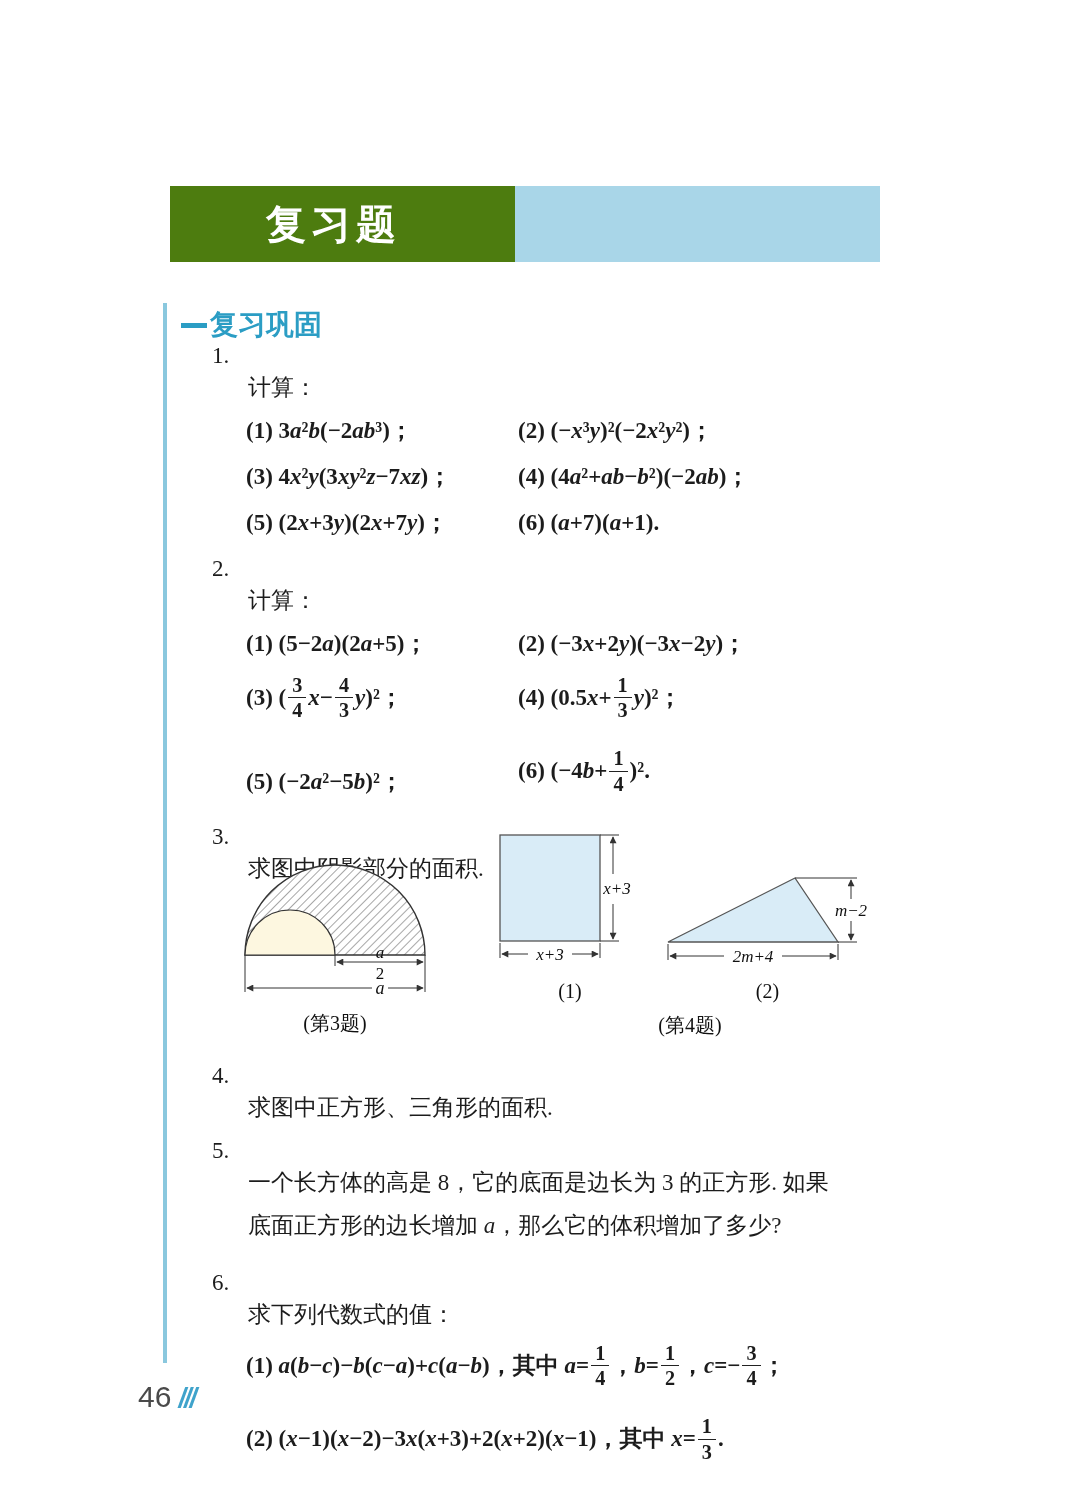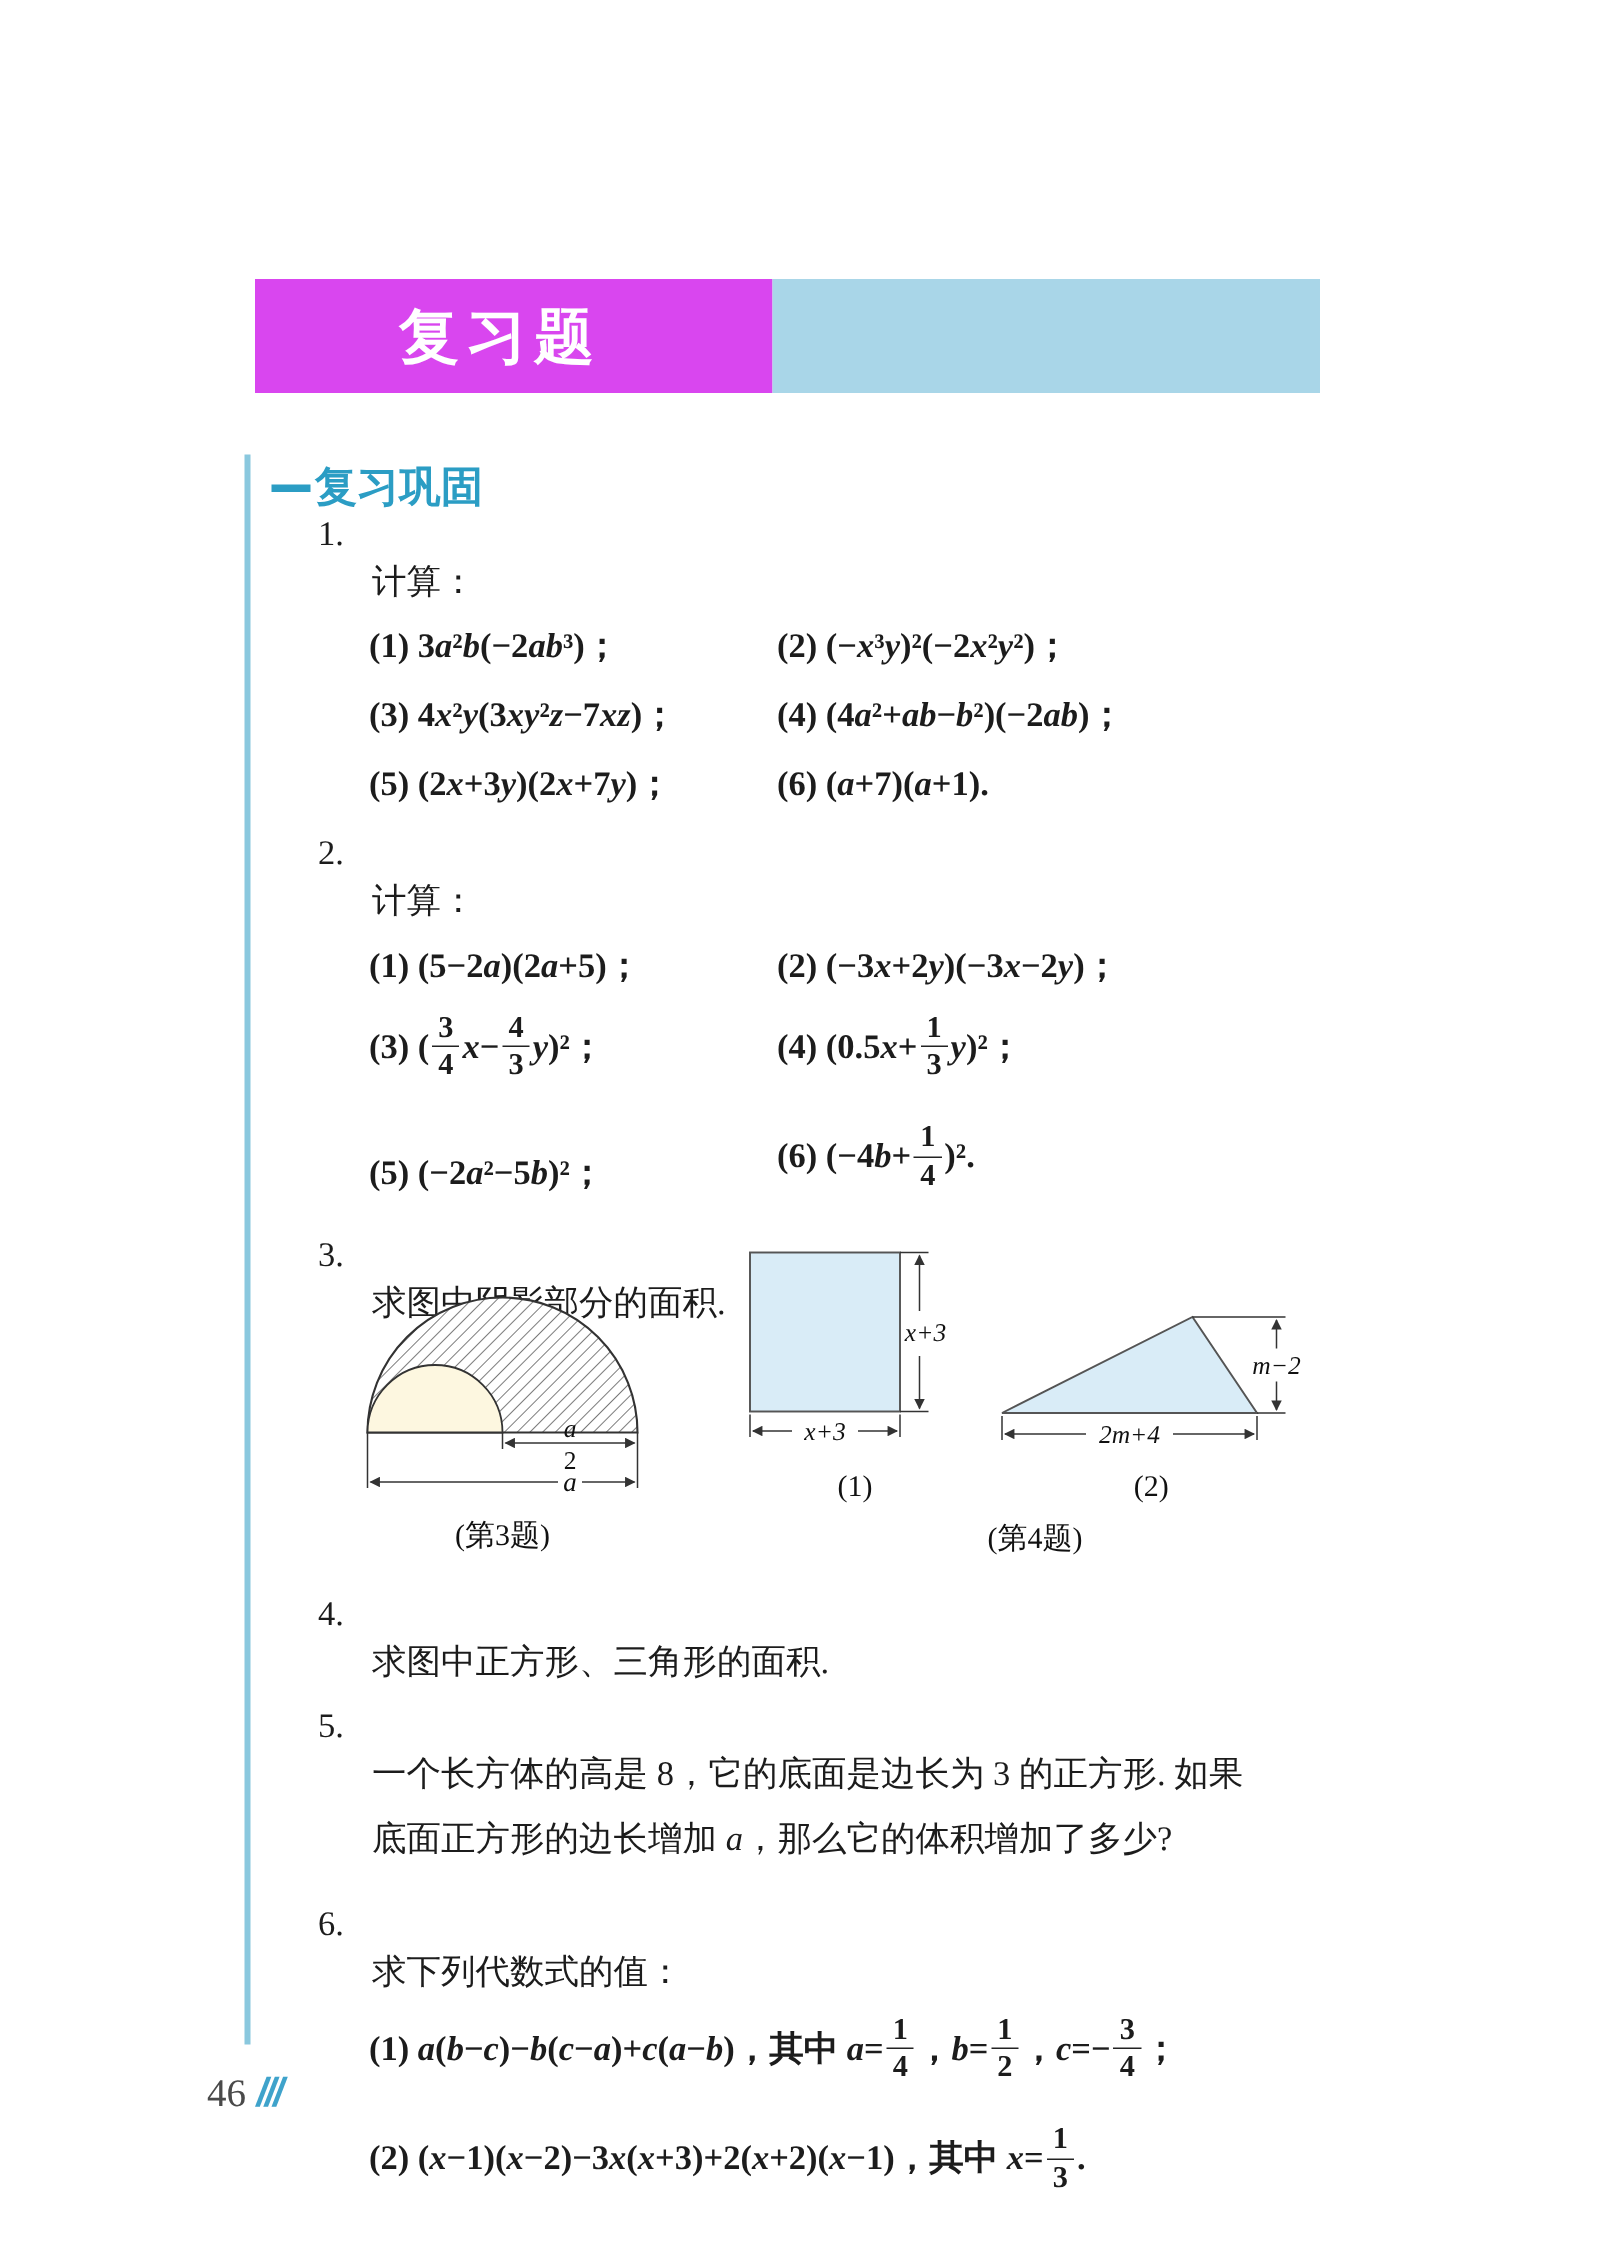--- a/index.html
+++ b/index.html
@@ -2,21 +2,21 @@
 <html><head>
 <meta charset="utf-8">
 <style>
   *{margin:0;padding:0;box-sizing:border-box;}
   html,body{width:1082px;height:1508px;}
   body{position:relative;background:#ffffff;overflow:hidden;
        font-family:"Liberation Serif","DejaVu Serif",serif;color:#1c1c1c;}
 
   
   .banner{position:absolute;left:170px;top:186px;width:710px;height:76px;display:flex;}
-  .banner-left{width:345px;background:#d946ef;display:flex;align-items:center;padding-left:96px;}
+  .banner-left{width:345px;background:#4d7c0f;display:flex;align-items:center;padding-left:96px;}
   .banner-right{flex:1;background:#a9d6e8;}
   .banner-title{color:#fff;font-size:40px;font-weight:bold;letter-spacing:5px;
                 font-family:"Liberation Sans",sans-serif;}
 
   
   .vline{position:absolute;left:163px;top:303px;width:4px;height:1060px;background:#8ac8de;}
 
   
   .section-head{position:absolute;left:181px;top:306px;display:flex;align-items:center;
                 color:#2b9dc4;font-family:"Liberation Sans",sans-serif;font-weight:bold;font-size:28px;}
@@ -47,21 +47,21 @@
   
   .figures{position:absolute;left:210px;top:820px;width:720px;height:240px;}
   .fig{position:absolute;}
   .fig-caption{position:absolute;text-align:center;font-size:20px;color:#111;}
   .fig-caption.bold{font-weight:normal;}
   .svg-it{font-style:italic;font-family:"Liberation Serif","DejaVu Serif",serif;}
   .svg-up{font-style:normal;font-family:"Liberation Serif","DejaVu Serif",serif;}
 
   
   .footer{position:absolute;left:138px;top:1380px;display:flex;align-items:baseline;gap:7px;}
-  .page-num{font-family:Liberation Serif, serif;font-size:26px;color:#4a4a4a;}
+  .page-num{font-family:Liberation Sans, sans-serif;font-size:30px;color:#4a4a4a;}
   .slashes{font-family:"Liberation Sans",sans-serif;font-size:27px;font-weight:bold;
            font-style:italic;color:#3fa3cb;letter-spacing:-2px;}
 </style>
 </head>
 <body>
 
 <div class="banner">
   <div class="banner-left">
     <span class="banner-title">复习题</span>
   </div>

